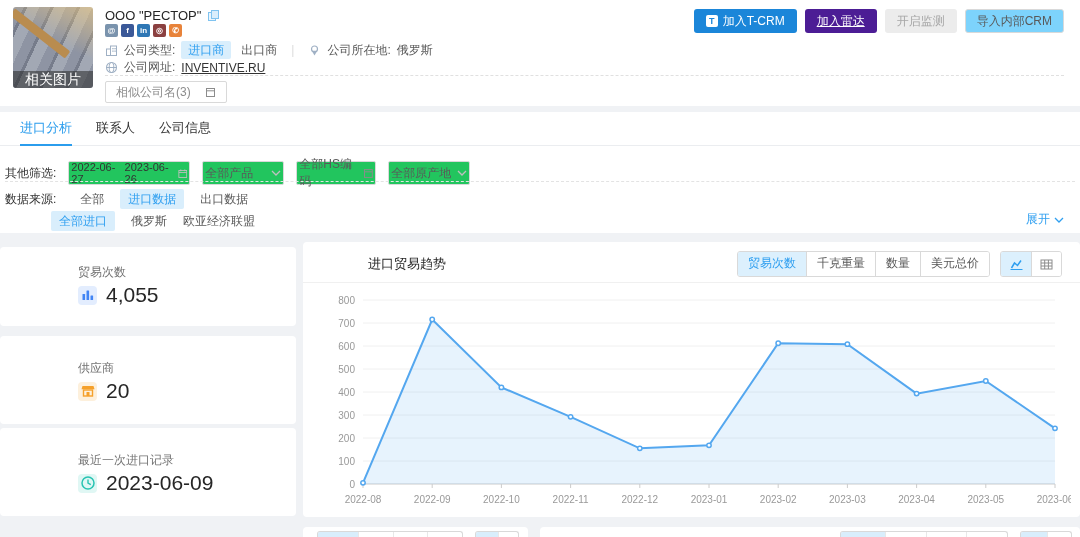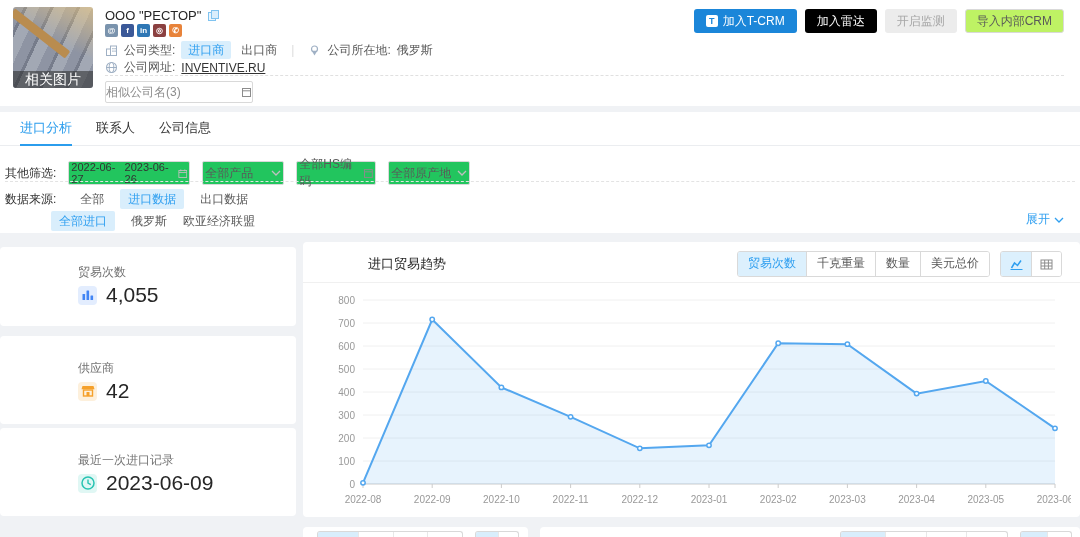--- a/index.html
+++ b/index.html
@@ -25,30 +25,30 @@
   #socials { left:105px; top:24px; gap:3px; }
   .soc { width:13px; height:13px; border-radius:2px; color:#fff; font-size:8px; font-weight:bold;
          display:flex; align-items:center; justify-content:center; cursor:pointer; }
   #info-row { left:105px; top:41px; gap:6px; color:#595959; }
   .tag-active { background:#d9eefc; color:#2f9ff0; height:18px; line-height:18px;
                 padding:0 7px; border-radius:2px; }
   .vdiv { color:#dcdcdc; margin:0 8px; }
   #website-row { left:105px; top:59px; gap:6px; color:#595959; }
   #website-row a { color:#333; }
   #header-dashed { left:105px; right:16px; top:75px; border-top:1px dashed #e0e0e0; }
-  #similar-select { left:105px; top:81px; width:148px; height:22px; border:1px solid #d9d9d9;
-                    border-radius:2px; padding:0 0; justify-content:space-between;
+  #similar-select { left:105px; top:81px; width:122px; height:22px; border:1px solid #d9d9d9;
+                    border-radius:2px; padding:0 10px; justify-content:space-between;
                     color:#8c8c8c; cursor:pointer; background:#fff; }
   #actions { right:16px; top:9px; gap:8px; }
   .btn { height:24px; border-radius:3px; padding:0 11px; font-size:12px; display:flex;
          align-items:center; gap:5px; cursor:pointer; border:1px solid transparent; white-space:nowrap; }
   .btn.primary   { background:#1b86d9; color:#fff; }
-  .btn.secondary { background:#000000; color:#fff; }
+  .btn.secondary { background:#4c1d95; color:#fff;text-decoration:underline; }
   .btn.disabled  { background:#ececec; color:#a6a6a6; }
-  .btn.outline   { background:#bef264; color:#595959; border-color:#d9d9d9;text-align:center; }
+  .btn.outline   { background:#7dd3fc; color:#595959; border-color:#d9d9d9;text-align:center; }
   .tcrm-ic { width:12px; height:12px; background:#fff; border-radius:2px; color:#1b86d9;
              font-size:9px; font-weight:bold; display:flex; align-items:center; justify-content:center; }
 
   
   #section2 { top:112px; left:0; width:1080px; height:121px; background:#fff; }
   #tabs { height:34px; padding-left:20px; gap:24px; border-bottom:1px solid #ebedf0; }
   .tab { font-size:13px; color:#333; height:34px; line-height:32px; cursor:pointer; position:relative; }
   .tab.active { color:#2b9ded; }
   .tab.active::after { content:""; position:absolute; left:0; right:0; bottom:0; height:2px; background:#2b9ded; }
   #filter-row { left:5px; top:41px; gap:12px; height:40px; }
@@ -262,21 +262,21 @@
     <div class="abs card stat-card" id="stat-1">
       <div class="stat-label">供应商</div>
       <div class="stat-value-row">
         <span class="stat-ic" style="background: rgb(253, 240, 220);">
           <svg width="18" height="18" viewBox="0 0 18 18">
             <path d="M3.5 4 h11 l1 3.2 h-13 Z" fill="#f5a02a"></path>
             <rect x="4.5" y="8" width="9" height="6" fill="none" stroke="#f5a02a" stroke-width="1.4"></rect>
             <rect x="7.5" y="10" width="3" height="4" fill="#f5a02a"></rect>
           </svg>
         </span>
-        <span class="stat-value">42</span>
+        <span class="stat-value">20</span>
       </div>
     </div>
     <div class="abs card stat-card" id="stat-2">
       <div class="stat-label">最近一次进口记录</div>
       <div class="stat-value-row">
         <span class="stat-ic" style="background: rgb(224, 247, 244);">
           <svg width="18" height="18" viewBox="0 0 18 18">
             <circle cx="9" cy="9" r="6" fill="none" stroke="#28c3b2" stroke-width="1.5"></circle>
             <polyline points="9,5.5 9,9 11.8,10.6" fill="none" stroke="#28c3b2" stroke-width="1.4"></polyline>
           </svg>

